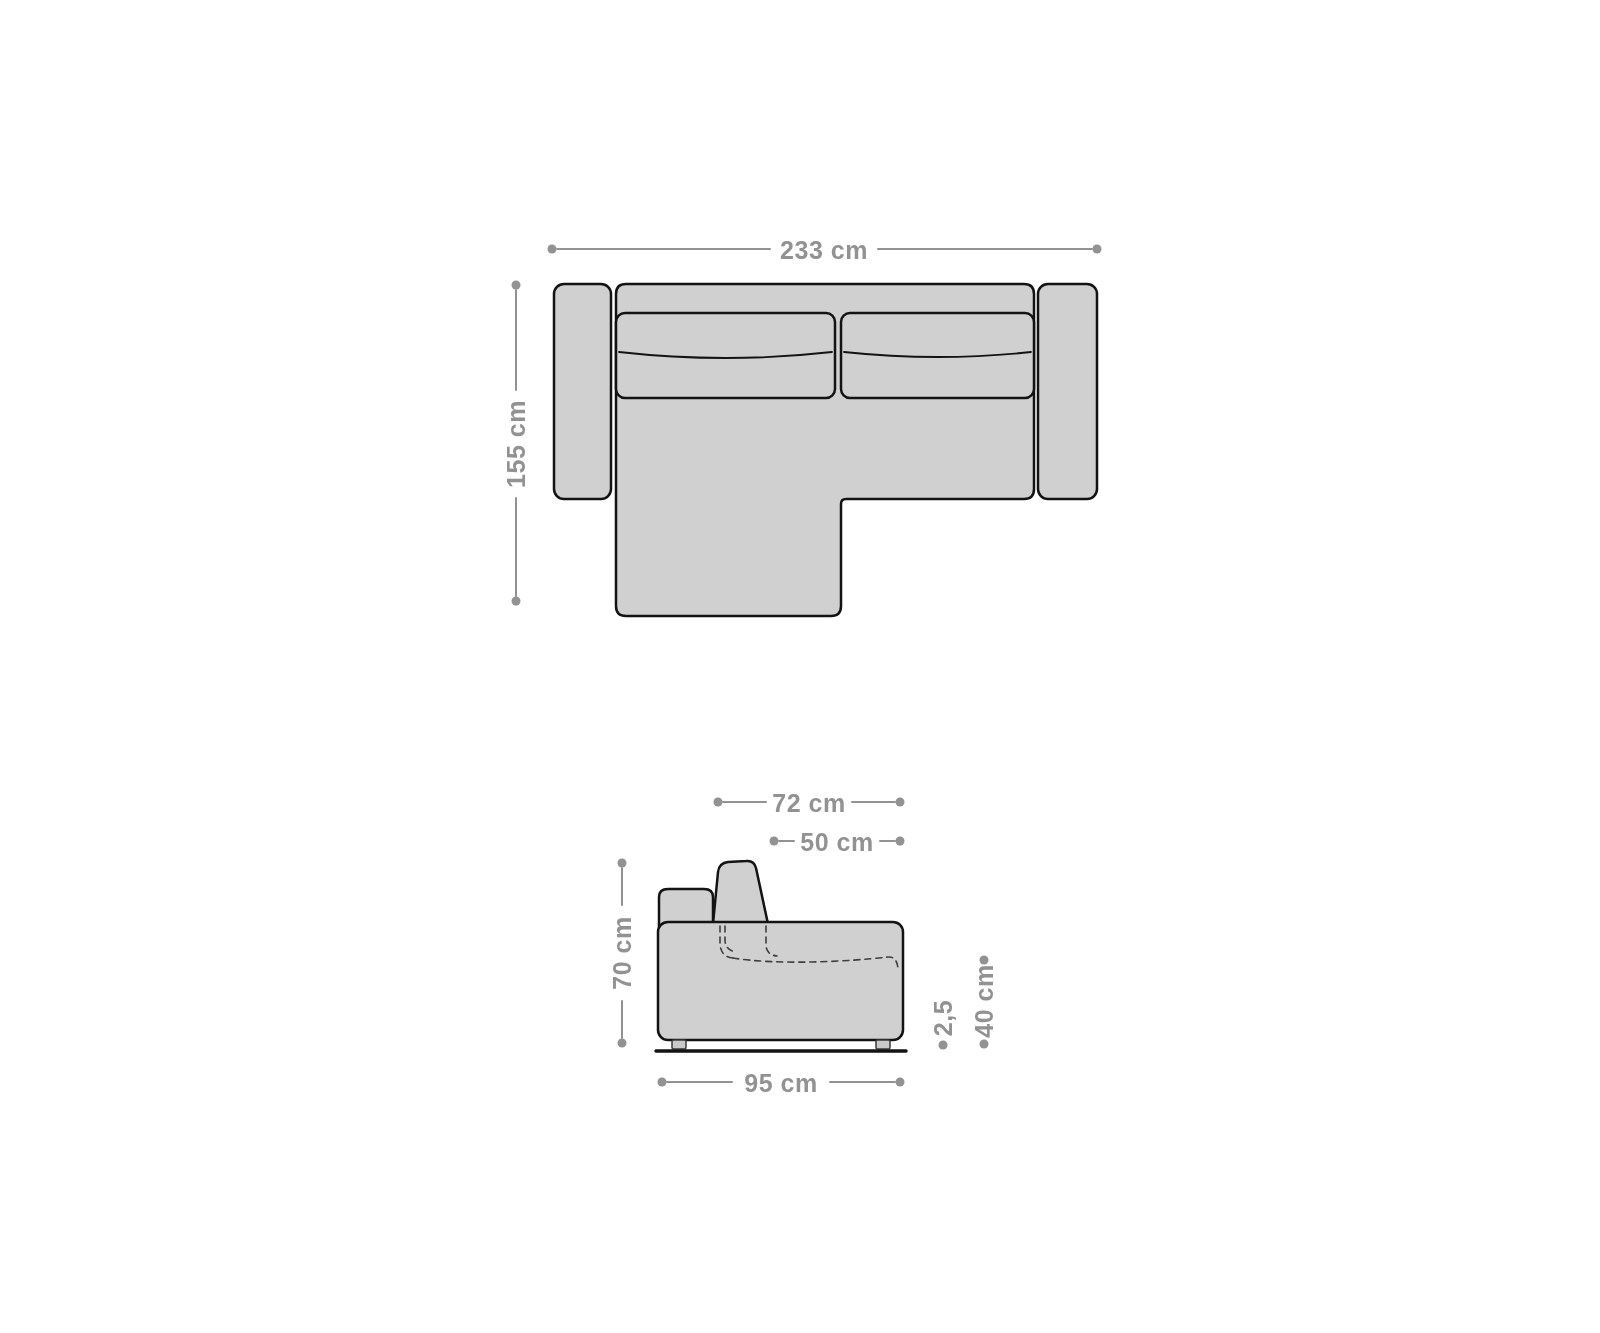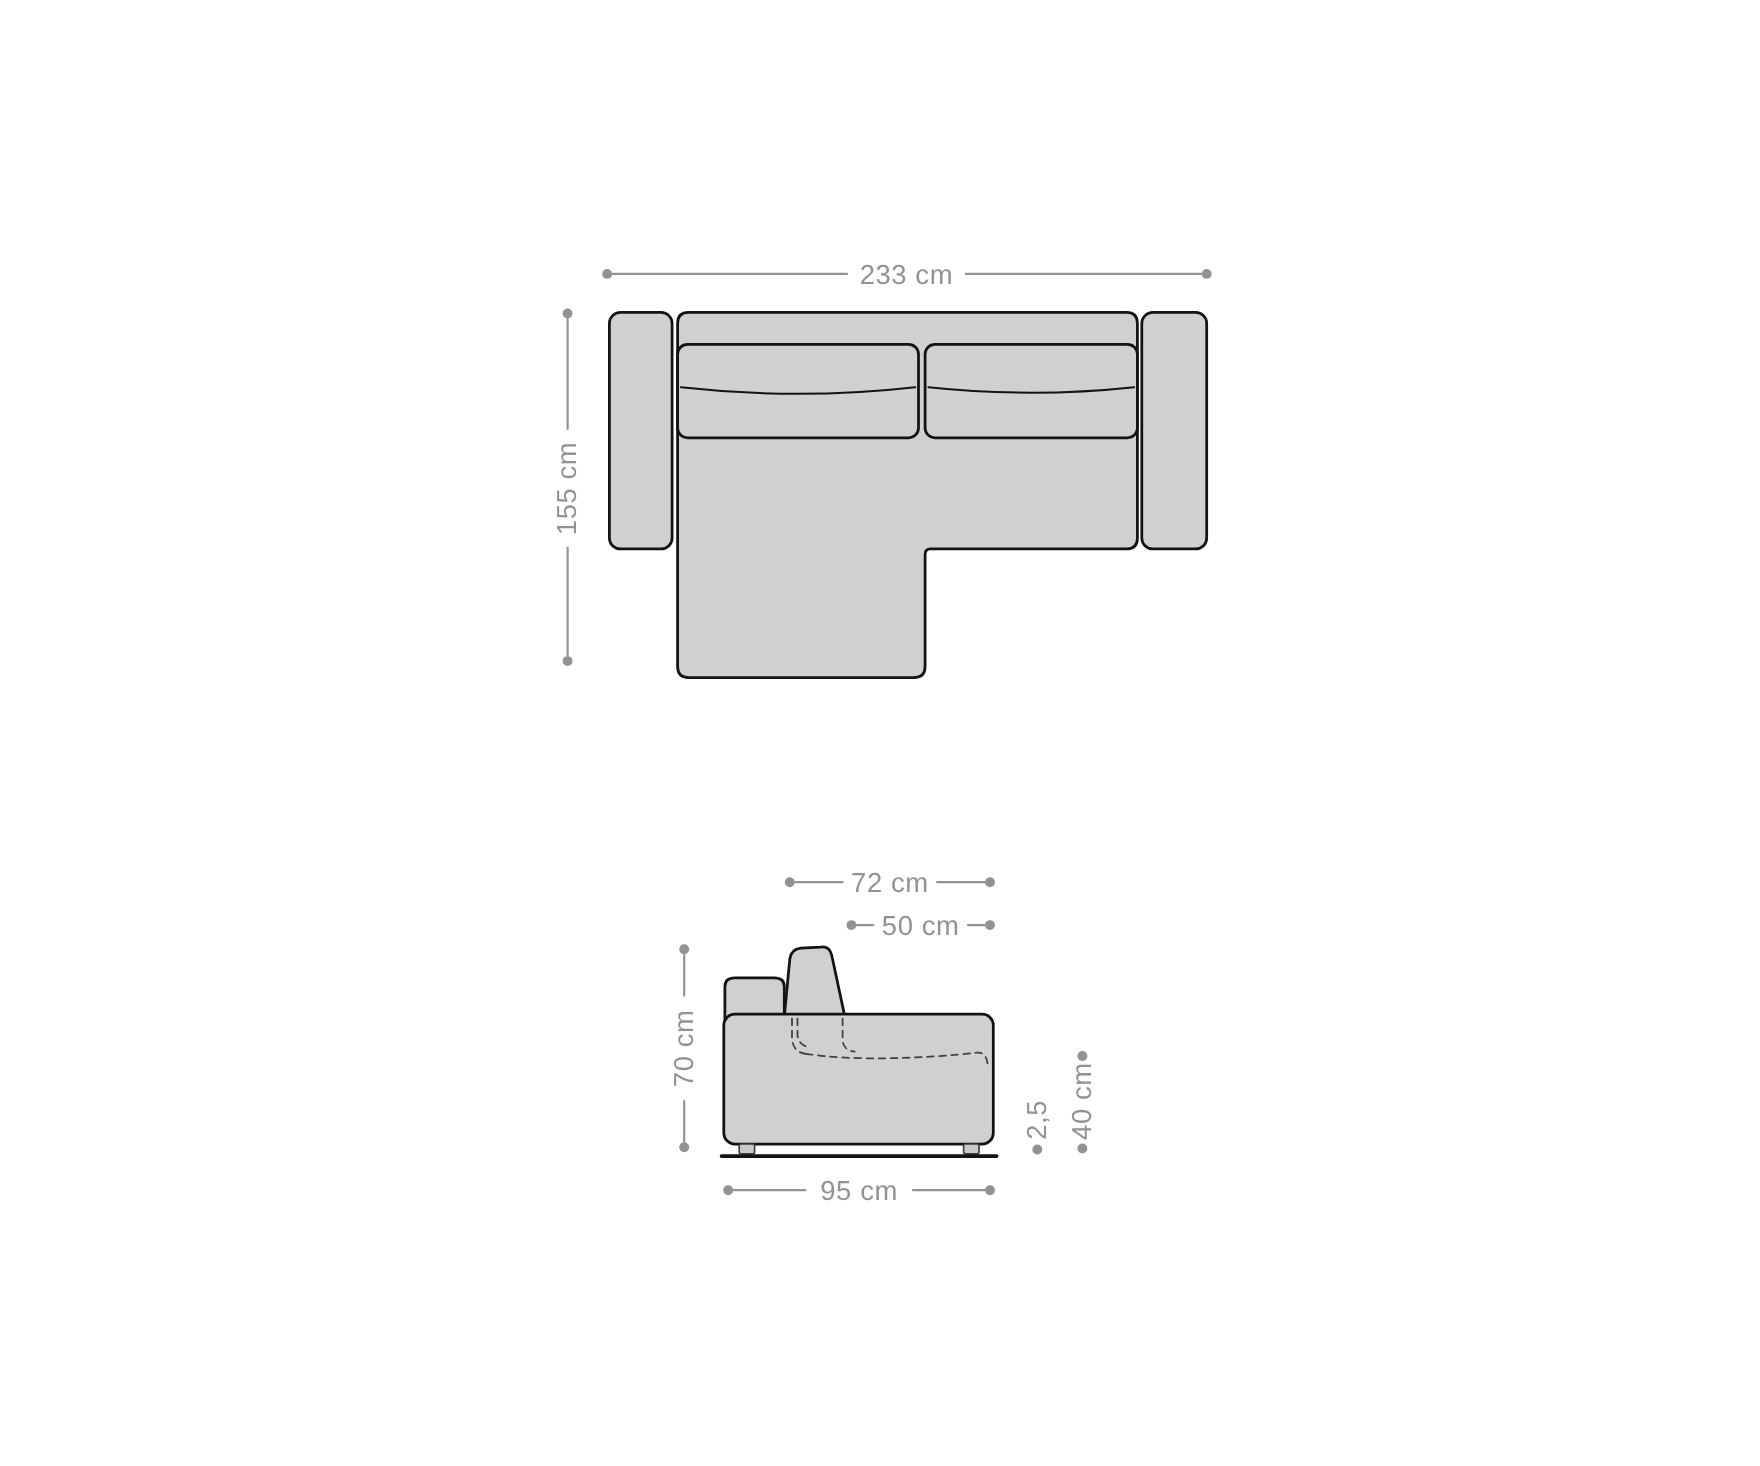--- a/index.html
+++ b/index.html
@@ -3,20 +3,21 @@
 <meta charset="utf-8">
 <style>
   html, body { margin: 0; padding: 0; }
   .canvas {
     position: relative;
     width: 1320px;
     height: 1333px;
     background: var(--background, #ffffff);
     font-family: "Liberation Sans", sans-serif;
     overflow: hidden;
+    font-weight: bold;
   }
   svg { display: block; }
 
   .sofa {
     fill: var(--sofa_fill, #d0d0d0);
     stroke: var(--sofa_outline, #131313);
     stroke-width: 2.5;
     stroke-linejoin: round;
   }
   .seam {

